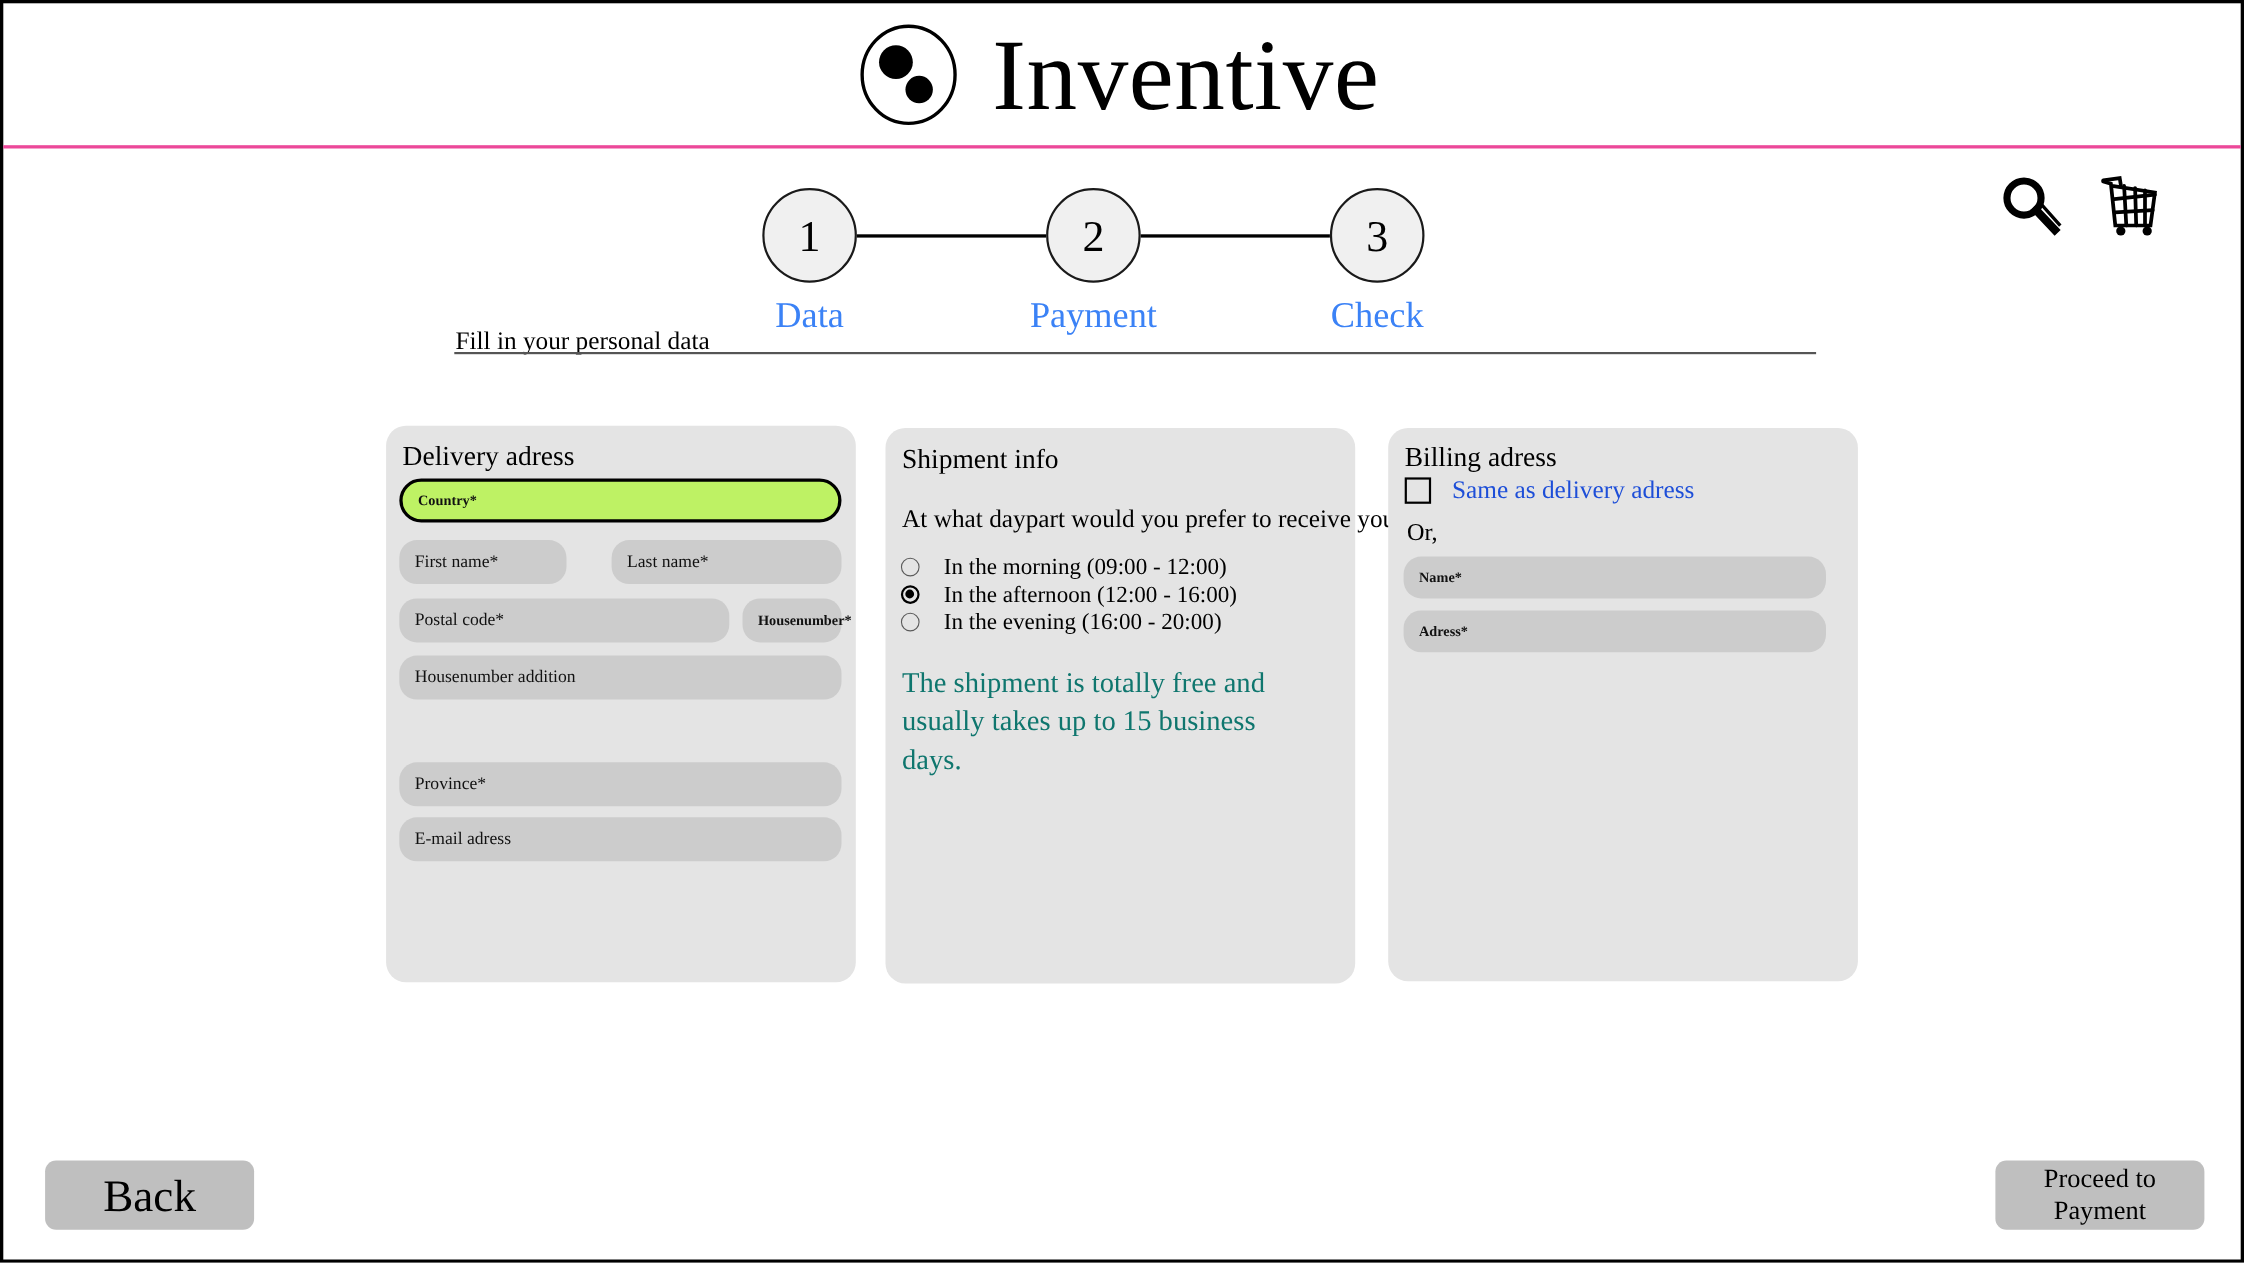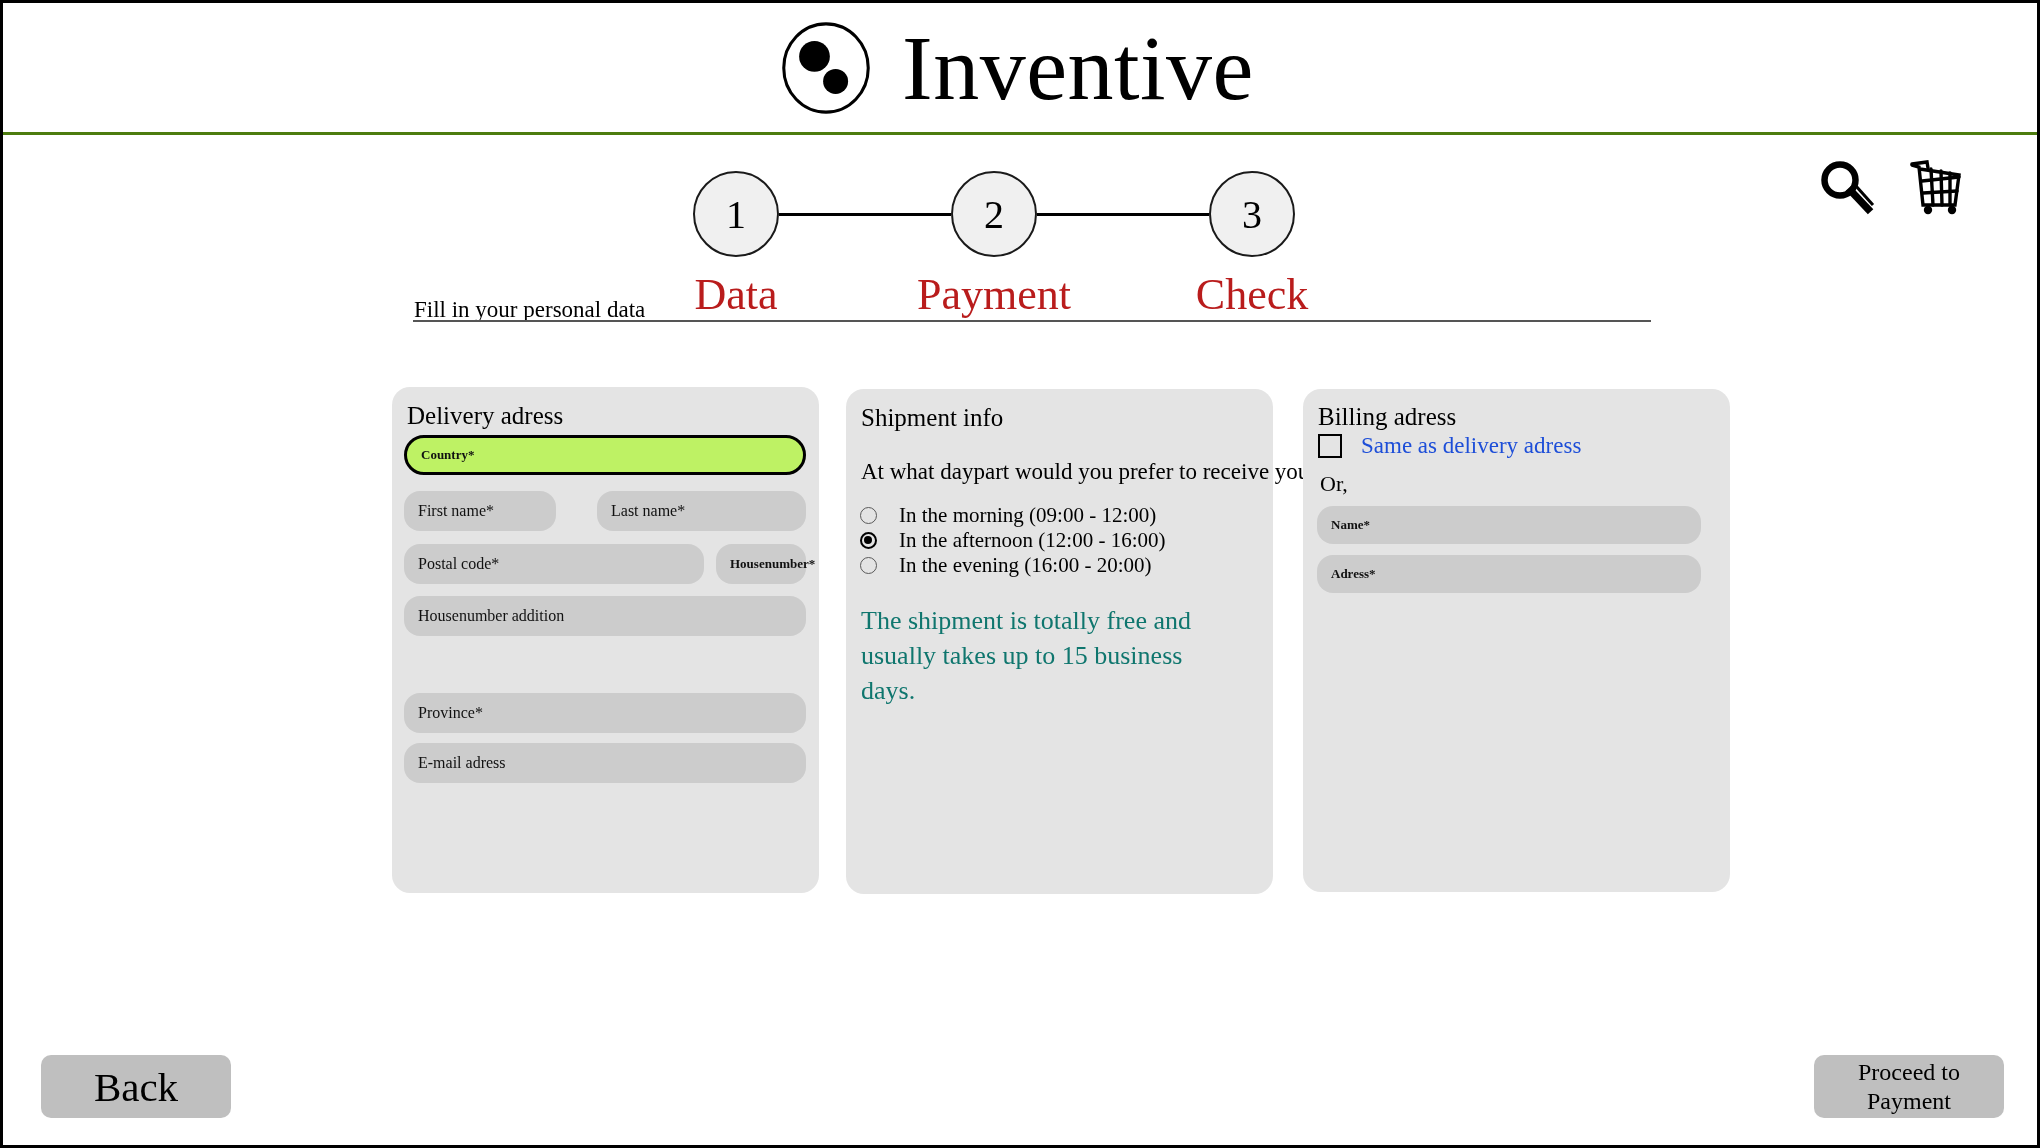--- a/index.html
+++ b/index.html
@@ -19,21 +19,21 @@
     background: #ffffff;
     border: 3px solid #000000;
   }
 
   
   .header {
     position: absolute;
     left: 0; top: 0;
     width: 2034px;
     height: 132px;
-    border-bottom: 3px solid #4d7c0f;
+    border-bottom: 3px solid #ec4899;
     display: flex;
     align-items: center;
     justify-content: center;
   }
   .brand {
     display: flex;
     align-items: center;
     gap: 28px;
     transform: translateX(-4px);
   }
@@ -83,22 +83,22 @@
     border: 2px solid #1a1a1a;
     display: flex;
     align-items: center;
     justify-content: center;
     font-size: 40px;
     color: #000000;
     font-family: "Liberation Serif", "DejaVu Serif", serif;
   }
   .step-label {
     margin-top: 12px;
-    font-size: 44px;
-    color: #b91c1c;
+    font-size: 33px;
+    color: #3b82f6;
     white-space: nowrap;
   }
   .step-line {
     width: 172px;
     height: 0;
     border-top: 3px solid #000000;
     margin-top: 42px;
   }
 
   
@@ -117,21 +117,20 @@
     width: 1238px;
     height: 0;
     border-top: 2px solid #555555;
   }
 
   
   .panel {
     position: absolute;
     background: #e4e4e4;
     border-radius: 18px;
-    margin-left: 41px;
   }
   .panel-title {
     position: absolute;
     font-size: 25px;
     color: #000000;
     white-space: nowrap;
   }
 
   .panel-delivery { left: 348px; top: 384px; width: 427px; height: 506px; }
   .panel-shipment { left: 802px; top: 386px; width: 427px; height: 505px; }

